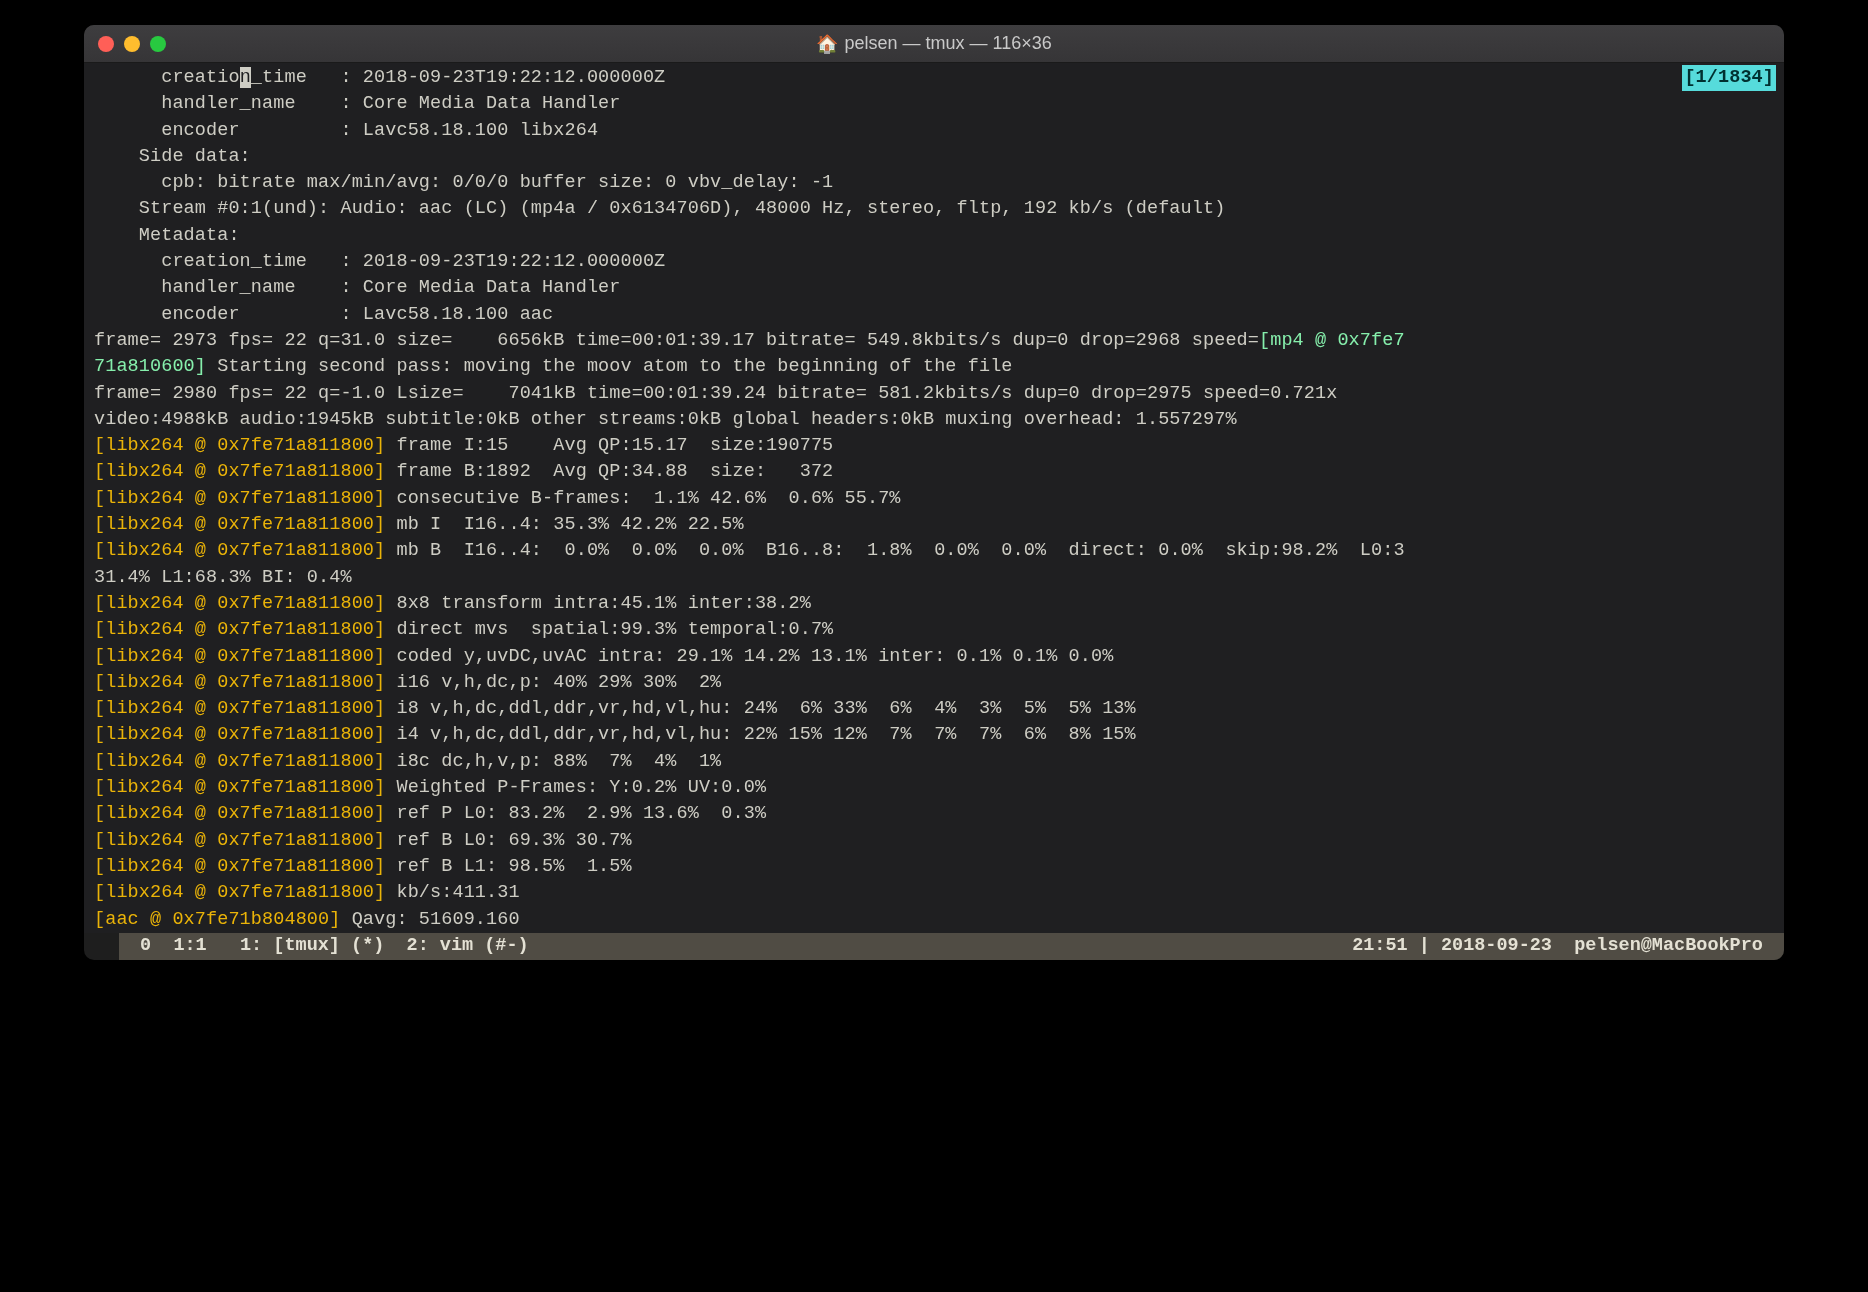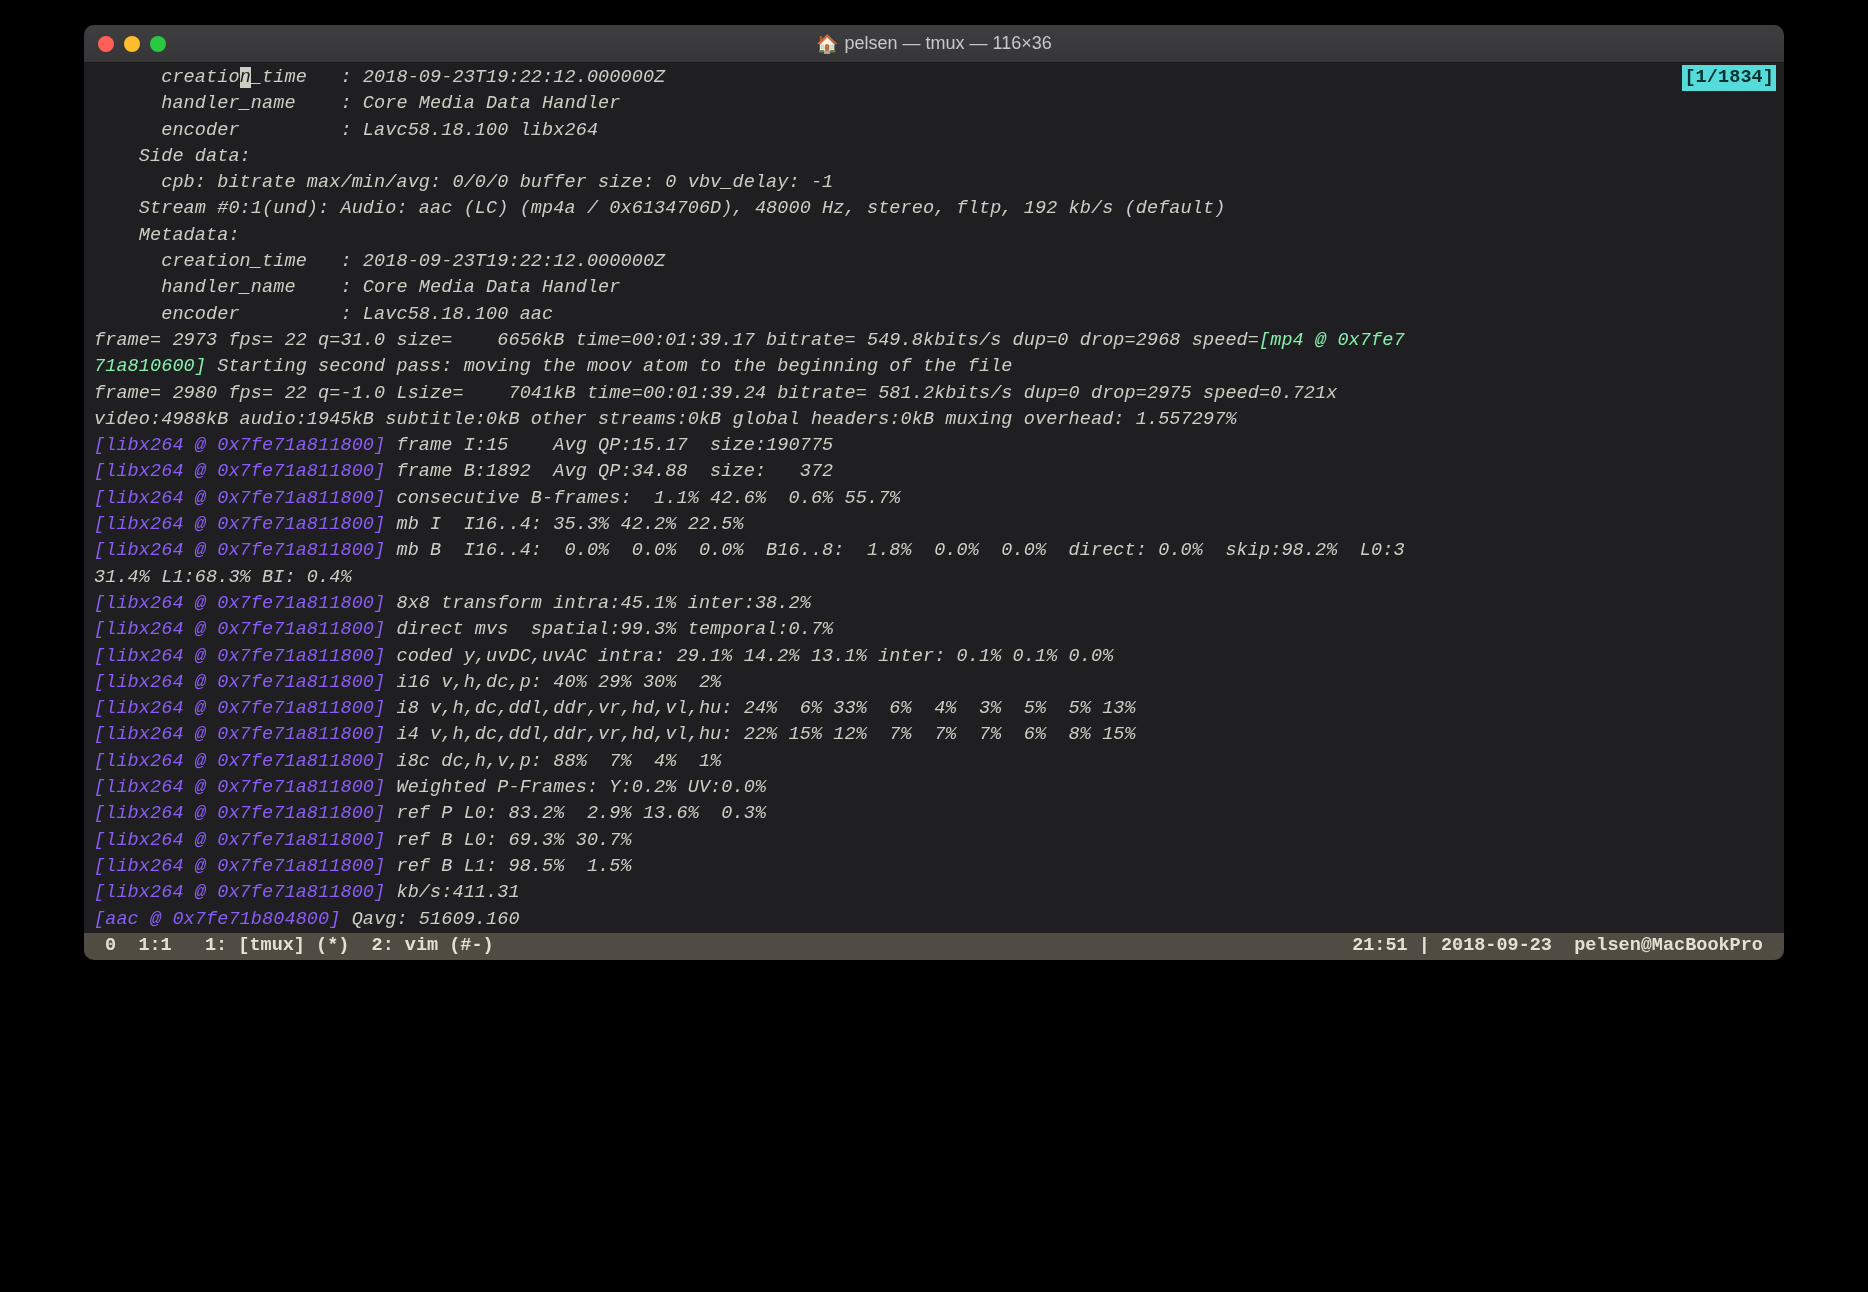--- a/index.html
+++ b/index.html
@@ -64,46 +64,46 @@
       font-size: 18.5px;
       line-height: 26.3px;
       letter-spacing: 0.1px;
       position: relative;
     }
     .line {
       white-space: pre;
       color: #cecdc4;
       padding-left: 10px;
       overflow: hidden;
-      font-style: italic;
     }
     .search-indicator {
       position: absolute;
       top: 2px;
       right: 8px;
       background: #56dbdb;
       color: #003030;
       padding: 0 2px;
       font-weight: bold;
       text-align: right;
     }
     .cursor-mark {
       background: #cecdc4;
       color: #1f1f21;
     }
     .magenta { color: #86efac; }
-    .cyan { color: #8b5cf6; }
+    .cyan { color: #eab308; }
     .statusbar {
       background: #504c44;
       color: #e4e1d4;
       display: flex;
       padding: 0 10px 1px 10px;
       font-size: 18.5px;
       line-height: 26.3px;
       white-space: pre;
+      margin-left: 35px;
     }
     .sb-left { flex: 1; font-weight: bold;}
     .sb-right { text-align: left; font-weight: bold;}
   </style>
 </head>
 <body>
 
 <div class="window">
   <div class="titlebar">
     <div class="traffic">

